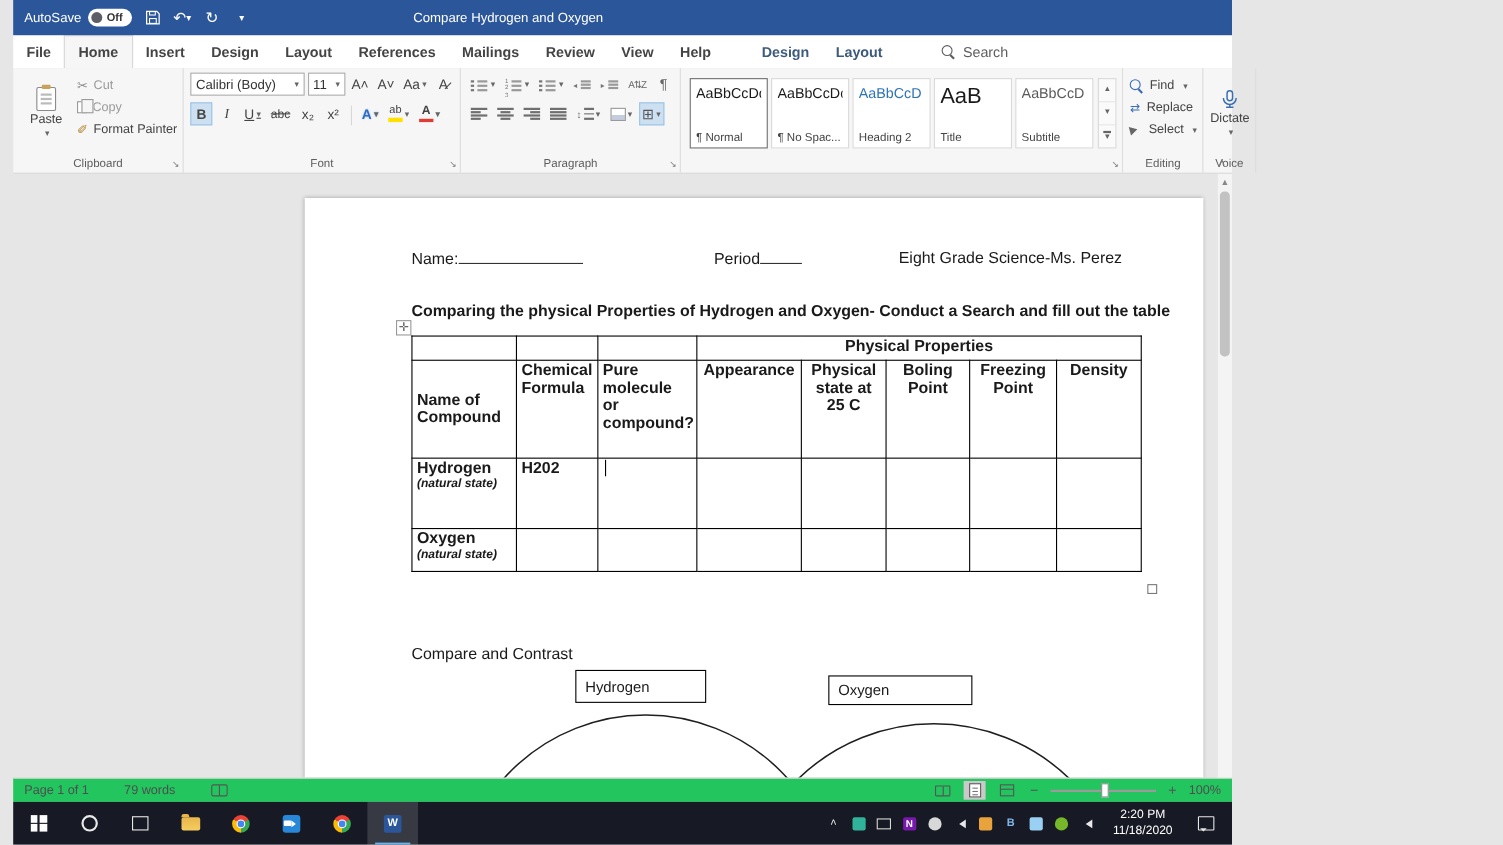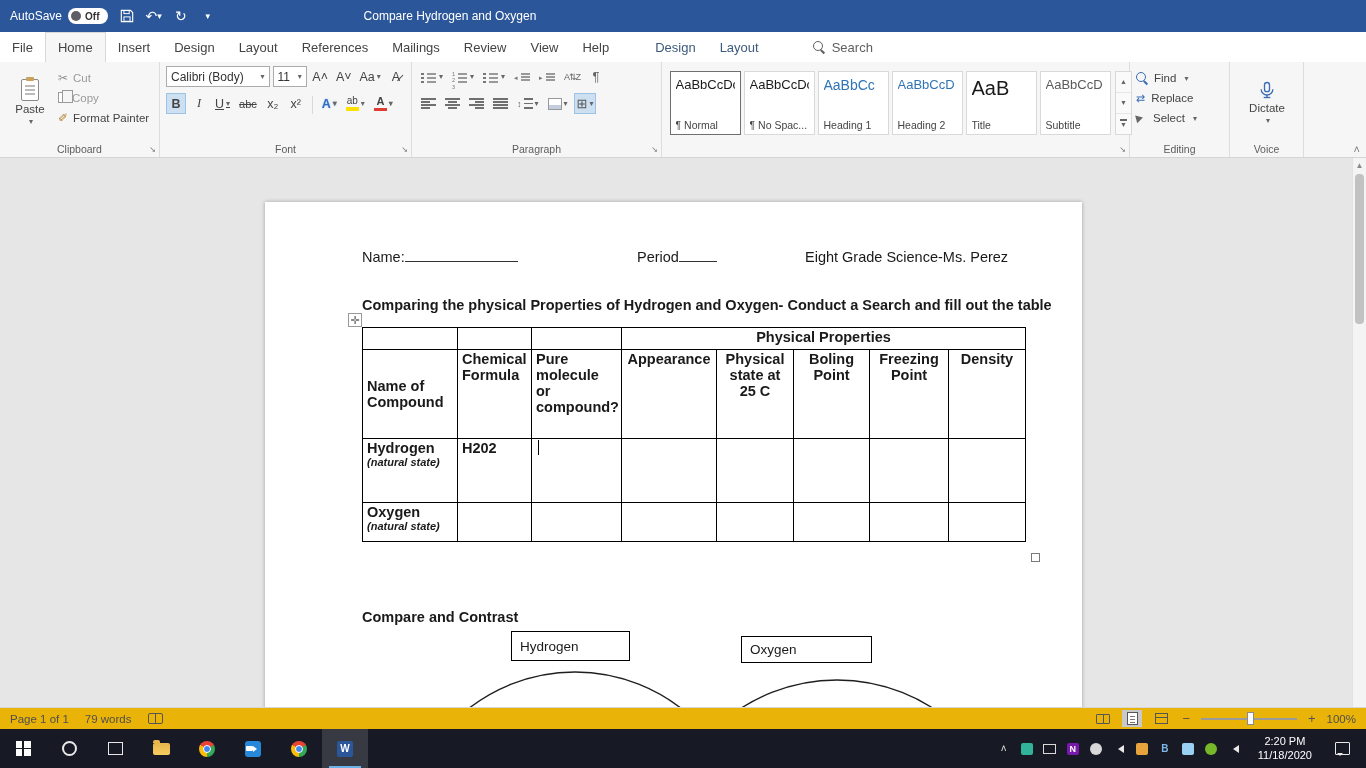--- a/index.html
+++ b/index.html
@@ -1,18 +1,18 @@
 <!DOCTYPE html>
 <html><head>
 <meta charset="utf-8">
 <style>
   * { margin:0; padding:0; box-sizing:border-box; }
   html,body { width:1366px; height:768px; overflow:hidden; }
   body { font-family:"Liberation Sans", sans-serif; background:#e6e6e6; color:#444; }
-  .app { position:relative; width:1366px; height:768px; }
+  .app { position:relative; width:1120px; height:768px;padding-left:12px; }
 
   
   .titlebar { position:relative; height:32px; background:#2b579a; color:#fff; font-size:12px; display:flex; align-items:center; }
   .qat { display:flex; align-items:center; gap:11px; padding-left:10px; z-index:2; }
   .autosave { display:flex; align-items:center; gap:6px; }
   .pill { background:#fff; color:#333; border-radius:9px; height:16px; display:flex; align-items:center; padding:0 8px 0 3px; font-size:10px; font-weight:bold; }
   .pill::before { content:""; width:10px; height:10px; border-radius:50%; background:#5e5e66; margin-right:4px; }
   .qbtn { display:flex; align-items:center; justify-content:center; min-width:16px; height:20px; color:#fff; font-size:14px; }
   .qcaret { font-size:9px; }
   .tb-title { position:absolute; left:305px; width:290px; top:0; height:32px; display:flex; align-items:center; justify-content:center; white-space:nowrap; }
@@ -24,21 +24,21 @@
   .avatar::after { content:""; position:absolute; bottom:-4px; left:3px; width:16px; height:10px; border-radius:50%; background:#7d8ca8; }
   .grid9 { width:13px; height:13px; display:grid; grid-template:1fr 1fr 1fr / 1fr 1fr 1fr; gap:1.5px; margin:0 14px; }
   .grid9 i { background:#fff; }
   .winbtn { width:45px; height:32px; display:flex; align-items:center; justify-content:center; font-size:15px; }
   .restore-ic { width:9px; height:9px; border:1.2px solid #fff; position:relative; }
   .restore-ic::before { content:""; position:absolute; top:-3.5px; left:1.8px; width:9px; height:9px; border-top:1.2px solid #fff; border-right:1.2px solid #fff; }
   .min-ic { width:10px; height:1.3px; background:#fff; }
 
   
   .menubar { height:30px; background:#fff; display:flex; align-items:stretch; font-size:13px; color:#444; }
-  .mtab { display:flex; align-items:center; padding:0 12px; white-space:nowrap; }
+  .mtab { display:flex; align-items:center; padding:0 12px; white-space:nowrap;font-weight:bold; }
   .mtab.active { background:#f6f6f6; border:1px solid #d8d8d8; border-bottom:none; }
   .mtab.ctx { color:#3d5a7d; }
   .ctxgap { width:22px; }
   .msearch { display:flex; align-items:center; gap:7px; margin-left:42px; color:#5f5f5f; }
   .mright { margin-left:auto; display:flex; align-items:center; gap:28px; padding-right:18px; }
   .mitem { display:flex; align-items:center; gap:6px; }
   .mag { width:12px; height:12px; position:relative; display:inline-block; }
   .mag::before { content:""; position:absolute; left:0; top:0; width:8px; height:8px; border:1.4px solid currentColor; border-radius:50%; }
   .mag::after { content:""; position:absolute; left:8px; top:8px; width:5px; height:1.5px; background:currentColor; transform:rotate(45deg); transform-origin:left center; }
   .person-ic { width:12px; height:12px; position:relative; }
@@ -129,45 +129,45 @@
   .erow { display:flex; align-items:center; gap:6px; height:20px; white-space:nowrap; }
   .blueic { color:#3b6db5; }
   .repl-ic { font-size:11px; color:#3b6db5; }
   .selp { width:0; height:0; border:4px solid transparent; border-left:7px solid #666; transform:rotate(-15deg); }
   .g-voice { width:74px; }
   .dictate { width:100%; display:flex; flex-direction:column; align-items:center; justify-content:center; gap:2px; }
   .collapse-rib { position:absolute; right:6px; bottom:2px; font-size:11px; color:#777; }
 
   
   .docarea { position:relative; height:549px; background:#e6e6e6; overflow:hidden; }
-  .page { position:absolute; left:265px; top:22px; width:817px; height:527px; background:#fff; box-shadow:0 0 4px rgba(0,0,0,.3); overflow:hidden; font-size:14.5px; color:#1a1a1a;margin-top:22px; }
+  .page { position:absolute; left:265px; top:22px; width:817px; height:527px; background:#fff; box-shadow:0 0 4px rgba(0,0,0,.3); overflow:hidden; font-size:14.5px; color:#1a1a1a; }
   .nm { position:absolute; top:47px; white-space:nowrap; }
   .uline { display:inline-block; border-bottom:1px solid #333; height:13px; vertical-align:baseline; }
   .doc-title { position:absolute; left:97px; top:95px; width:700px; font-weight:bold; }
   .tmove { position:absolute; left:83px; top:111px; width:14px; height:14px; border:1px solid #999; background:#fff; color:#666; font-size:11px; line-height:12px; text-align:center; }
   .doc-table { position:absolute; left:97px; top:125px; border-collapse:collapse; table-layout:fixed; width:663px; }
   .doc-table td { border:1px solid #000; padding:1px 4px 2px; vertical-align:top; overflow:hidden; }
   .hdr { font-weight:bold; }
   .ctr { text-align:center; }
   .vmid { vertical-align:middle !important; }
   .cnote { font-style:italic; font-weight:bold; font-size:11px; }
   .tcursor { display:inline-block; width:1px; height:15px; background:#000; margin-left:2px; animation:blink 1s steps(1) infinite; }
   @keyframes blink { 50% { opacity:0; } }
   .tresize { position:absolute; left:766px; top:351px; width:9px; height:9px; border:1px solid #7a7a7a; background:#fff; }
-  .cmp-head { position:absolute; left:97px; top:407px; font-weight:bold; }
+  .cmp-head { position:absolute; left:97px; top:407px; font-weight:normal; }
   .venn { position:absolute; left:0; top:0; }
   .vbox { position:absolute; border:1px solid #000; background:#fff; font-size:13.5px; display:flex; align-items:center; padding-left:8px; }
   .vbox1 { left:246px; top:429px; width:119px; height:30px; }
   .vbox2 { left:476px; top:434px; width:131px; height:27px; }
   .vscroll { position:absolute; right:0; top:0; bottom:0; width:14px; background:#f4f4f4; border-left:1px solid #e2e2e2; }
   .vscroll .arr { display:block; text-align:center; font-size:8px; color:#888; padding-top:3px; }
   .vthumb { position:absolute; left:2px; right:2px; top:16px; height:150px; background:#c2c2c2; border-radius:4px; }
 
   
-  .statusbar { height:22px; background:#eab308; border-top:1px solid #d6d6d6; display:flex; align-items:center; gap:16px; padding:0 10px; font-size:11.5px; color:#4f4f4f; }
+  .statusbar { height:22px; background:#22c55e; border-top:1px solid #d6d6d6; display:flex; align-items:center; gap:32px; padding:0 10px; font-size:11.5px; color:#4f4f4f; }
   .pficon { width:15px; height:11px; border:1px solid #555; border-radius:2px; position:relative; }
   .pficon::before { content:""; position:absolute; left:50%; top:0; bottom:0; width:1px; background:#555; }
   .sb-right { margin-left:auto; display:flex; align-items:center; gap:9px; }
   .vi { width:20px; height:17px; display:flex; align-items:center; justify-content:center; }
   .vi.sel { background:#c9c9c9; }
   .vi-pg { width:11px; height:13px; border:1px solid #555; background:#fff; position:relative; }
   .vi-pg::before { content:""; position:absolute; left:2px; top:3px; width:5px; height:1px; background:#777; box-shadow:0 3px 0 #777, 0 6px 0 #777; }
   .vi-bk { width:14px; height:10px; border:1px solid #555; border-radius:1px; position:relative; }
   .vi-bk::before { content:""; position:absolute; left:50%; top:0; bottom:0; width:1px; background:#555; }
   .vi-wb { width:13px; height:11px; border:1px solid #555; position:relative; }
@@ -406,24 +406,20 @@
       <div class="sgal">
         <div class="sitem sel">
           <span class="sprev">AaBbCcDc</span>
           <span class="sname">¶ Normal</span>
         </div>
         <div class="sitem">
           <span class="sprev">AaBbCcDc</span>
           <span class="sname">¶ No Spac...</span>
         </div>
         <div class="sitem">
-          <span class="sprev h1">AaBbCc</span>
-          <span class="sname">Heading 1</span>
-        </div>
-        <div class="sitem">
           <span class="sprev h2">AaBbCcD</span>
           <span class="sname">Heading 2</span>
         </div>
         <div class="sitem">
           <span class="sprev ttl">AaB</span>
           <span class="sname">Title</span>
         </div>
         <div class="sitem">
           <span class="sprev sub">AaBbCcD</span>
           <span class="sname">Subtitle</span>

